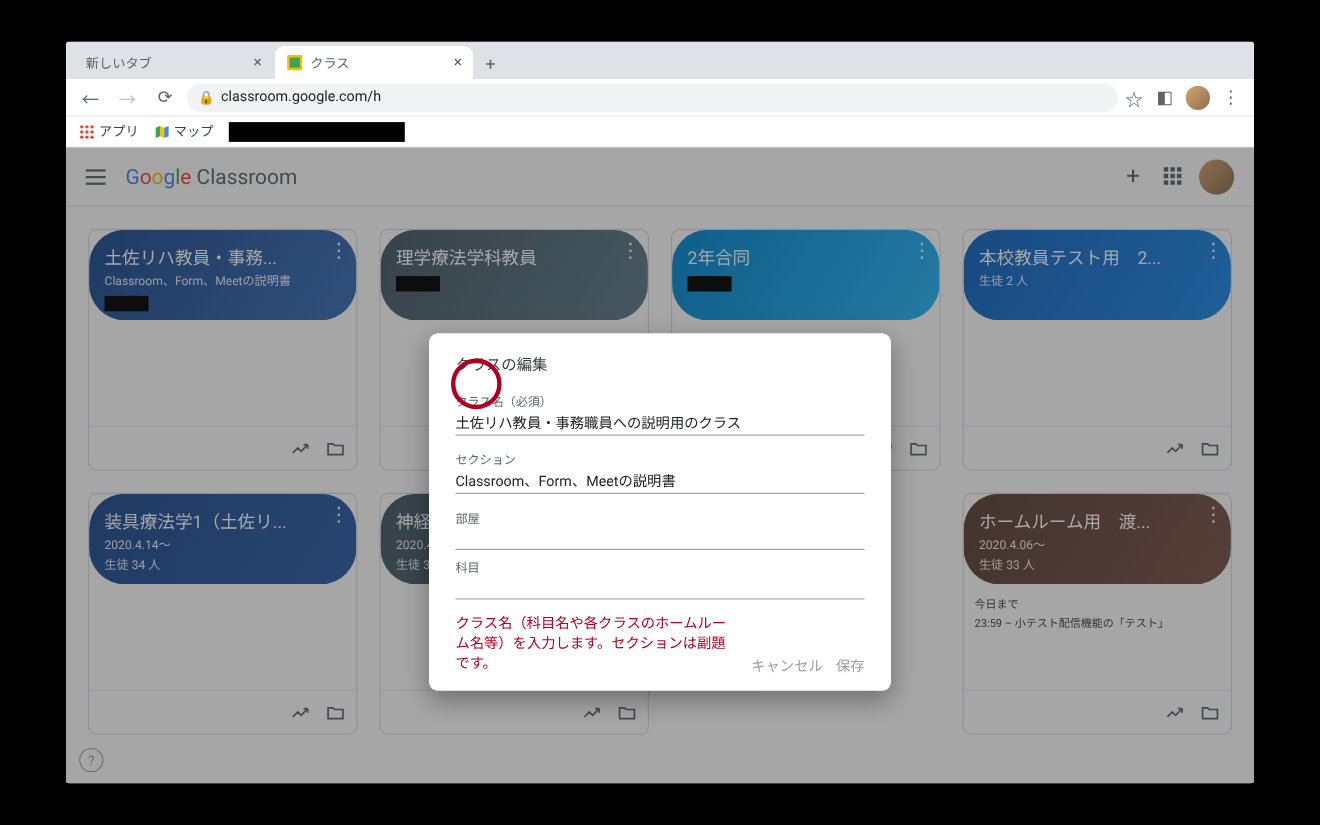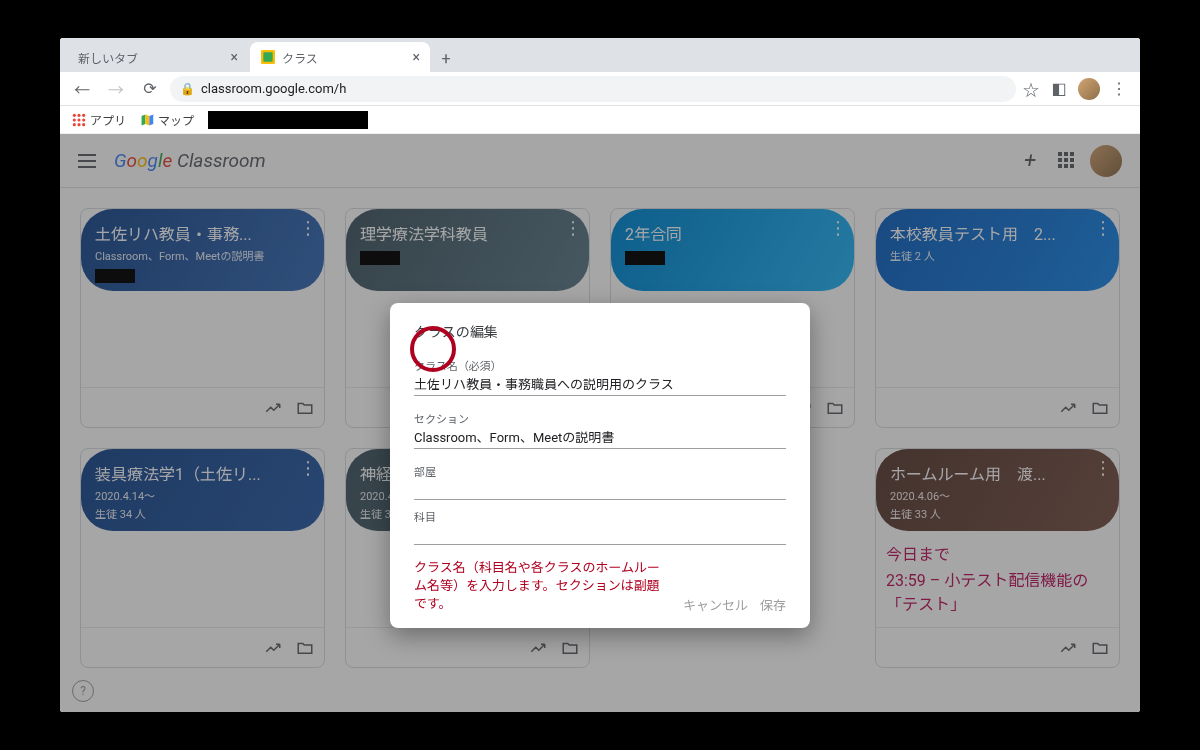--- a/index.html
+++ b/index.html
@@ -22,40 +22,40 @@
 .right-chrome { display: flex; align-items: center; gap: 10px; padding-right: 4px; }
 .chrome-icon { width: 18px; height: 18px; color: #5f6368; display:flex; align-items:center; justify-content:center; }
 .avatar-small { width: 22px; height: 22px; border-radius: 50%; background: linear-gradient(135deg,#d4a574,#8b6f47); }
 
 .bookmarks { height: 28px; background: #fff; display: flex; align-items: center; padding: 0 12px; gap: 14px; font-size: 12px; color: #3c4043; border-bottom: 1px solid #f0f0f0; text-align: right; }
 .bm-item { display: flex; align-items: center; gap: 4px; }
 .bm-icon { width: 14px; height: 14px; }
 .bm-black { width: 160px; height: 18px; background: #000; }
 
 
-.app-header { height: 54px; display: flex; align-items: center; padding: 0 18px; gap: 14px; border-bottom: 1px solid #e0e0e0; font-style: italic; }
+.app-header { height: 54px; display: flex; align-items: center; padding: 0 18px; gap: 14px; border-bottom: 1px solid #e0e0e0; }
 .menu-icon { width: 22px; height: 22px; display: flex; flex-direction: column; justify-content: center; gap: 4px; }
 .menu-icon span { height: 2px; background: #5f6368; width: 18px; }
 .logo { font-size: 19px; color: #5f6368; }
 .logo .g1 { color: #4285F4; } .logo .g2 { color: #EA4335; } .logo .g3 { color: #FBBC05; } .logo .g4 { color: #4285F4; } .logo .g5 { color: #34A853; } .logo .g6 { color: #EA4335; }
 .header-spacer { flex: 1; }
 .grid-icon { width: 18px; height: 18px; display: grid; grid-template-columns: repeat(3, 4px); grid-template-rows: repeat(3, 4px); gap: 2px; }
 .grid-icon span { background: #5f6368; }
 .avatar-big { width: 32px; height: 32px; border-radius: 50%; background: linear-gradient(135deg,#d4a574,#8b6f47); }
 
 
 .main-area { position: relative; height: calc(100% - 150px); background: #fff; }
 .cards-grid { padding: 20px; display: grid; grid-template-columns: repeat(4, 245px); gap: 20px; }
 .card { border: 1px solid #dadce0; border-radius: 8px; overflow: hidden; height: 220px; display: flex; flex-direction: column; }
 .card-head { height: 82px; padding: 12px 14px; color: #fff; position: relative; border-radius: 32px; }
 .card-title { font-size: 16px; font-weight: 400; white-space: nowrap; overflow: hidden; text-overflow: ellipsis; padding-right: 20px; }
 .card-sub { font-size: 11px; margin-top: 2px; opacity: 0.9; }
 .card-more { position: absolute; top: 8px; right: 8px; font-size: 18px; letter-spacing: -1px; }
 .card-black { width: 40px; height: 14px; background: #000; margin-top: 6px; }
-.card-body { flex: 1; padding: 10px; font-size: 16px; color: #be185d; }
+.card-body { flex: 1; padding: 10px; font-size: 10px; color: #404040; }
 .card-foot { height: 40px; border-top: 1px solid #e8eaed; display: flex; align-items: center; justify-content: flex-end; padding: 0 10px; gap: 14px; color: #5f6368; }
 .bc1 { background: linear-gradient(120deg,#1e4d8f,#3a6fb5); }
 .bc2 { background: linear-gradient(120deg,#455a64,#607d8b); }
 .bc3 { background: linear-gradient(120deg,#0288d1,#29b6f6); }
 .bc4 { background: linear-gradient(120deg,#1565c0,#1e88e5); }
 .bc5 { background: linear-gradient(120deg,#1e4d8f,#2d5fa5); }
 .bc6 { background: linear-gradient(120deg,#455a64,#546e7a); }
 .bc7 { background: linear-gradient(120deg,#5d4037,#795548); }
 
 .scrim { position: absolute; top: 96px; left: 0; right: 0; bottom: 0; background: rgba(32,33,36,0.4); }

